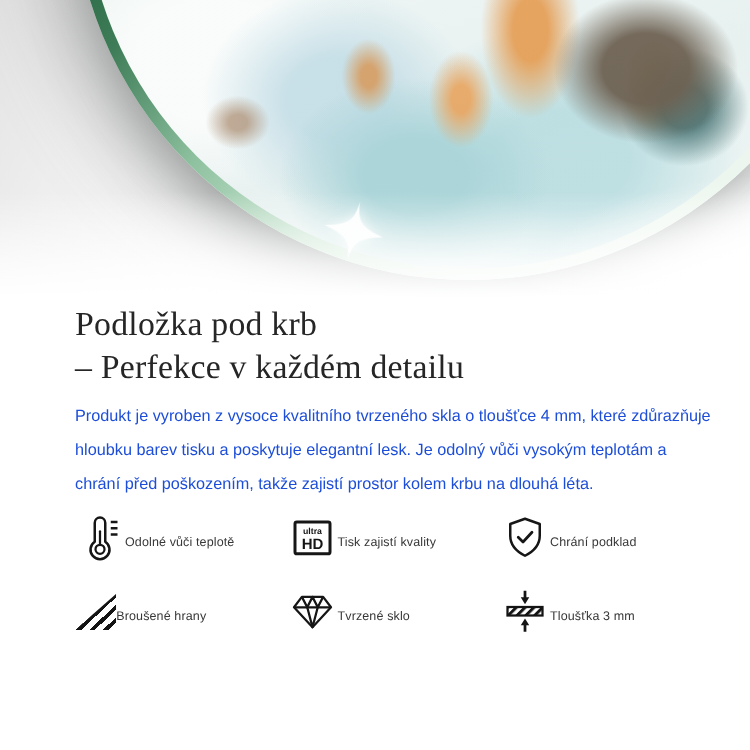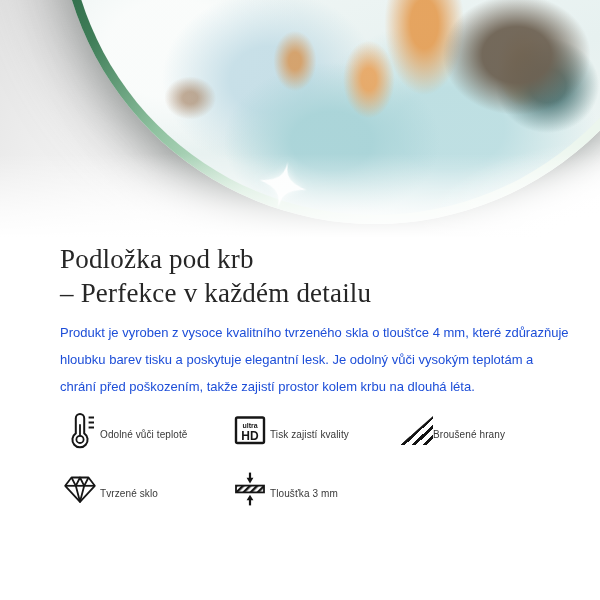--- a/index.html
+++ b/index.html
@@ -149,20 +149,29 @@
         <div class="icon-box">
           <svg width="40" height="40" viewBox="0 0 40 40">
             <rect x="6" y="7.5" width="28" height="25.5" rx="1.5" fill="none" stroke="#161616" stroke-width="2.4"></rect>
             <text x="20" y="17.5" font-size="7" font-weight="700" text-anchor="middle" fill="#161616">ultra</text>
             <text x="20" y="29.5" font-size="12" font-weight="800" text-anchor="middle" fill="#161616">HD</text>
           </svg>
         </div>
         <div class="label">Tisk zajistí kvality</div>
       </div>
 
+      <div class="feature">
+        <div class="icon-box">
+          <svg width="40" height="40" viewBox="0 0 40 40">
+            <path d="M20 5 L31.8 9.2 V18.6 C31.8 26.6 27.2 31 20 34.6 C12.8 31 8.2 26.6 8.2 18.6 V9.2 Z" fill="none" stroke="#161616" stroke-width="2" stroke-linejoin="round"></path>
+            <path d="M14.6 19.8 L18.4 23.6 L25.6 15.8" fill="none" stroke="#161616" stroke-width="2.2" stroke-linecap="round" stroke-linejoin="round"></path>
+          </svg>
+        </div>
+        <div class="label">Chrání podklad</div>
+      </div>
 
       <div class="feature">
         <div class="icon-box">
           <div class="bevel-shape"></div>
         </div>
         <div class="label">Broušené hrany</div>
       </div>
 
       <div class="feature">
         <div class="icon-box">

